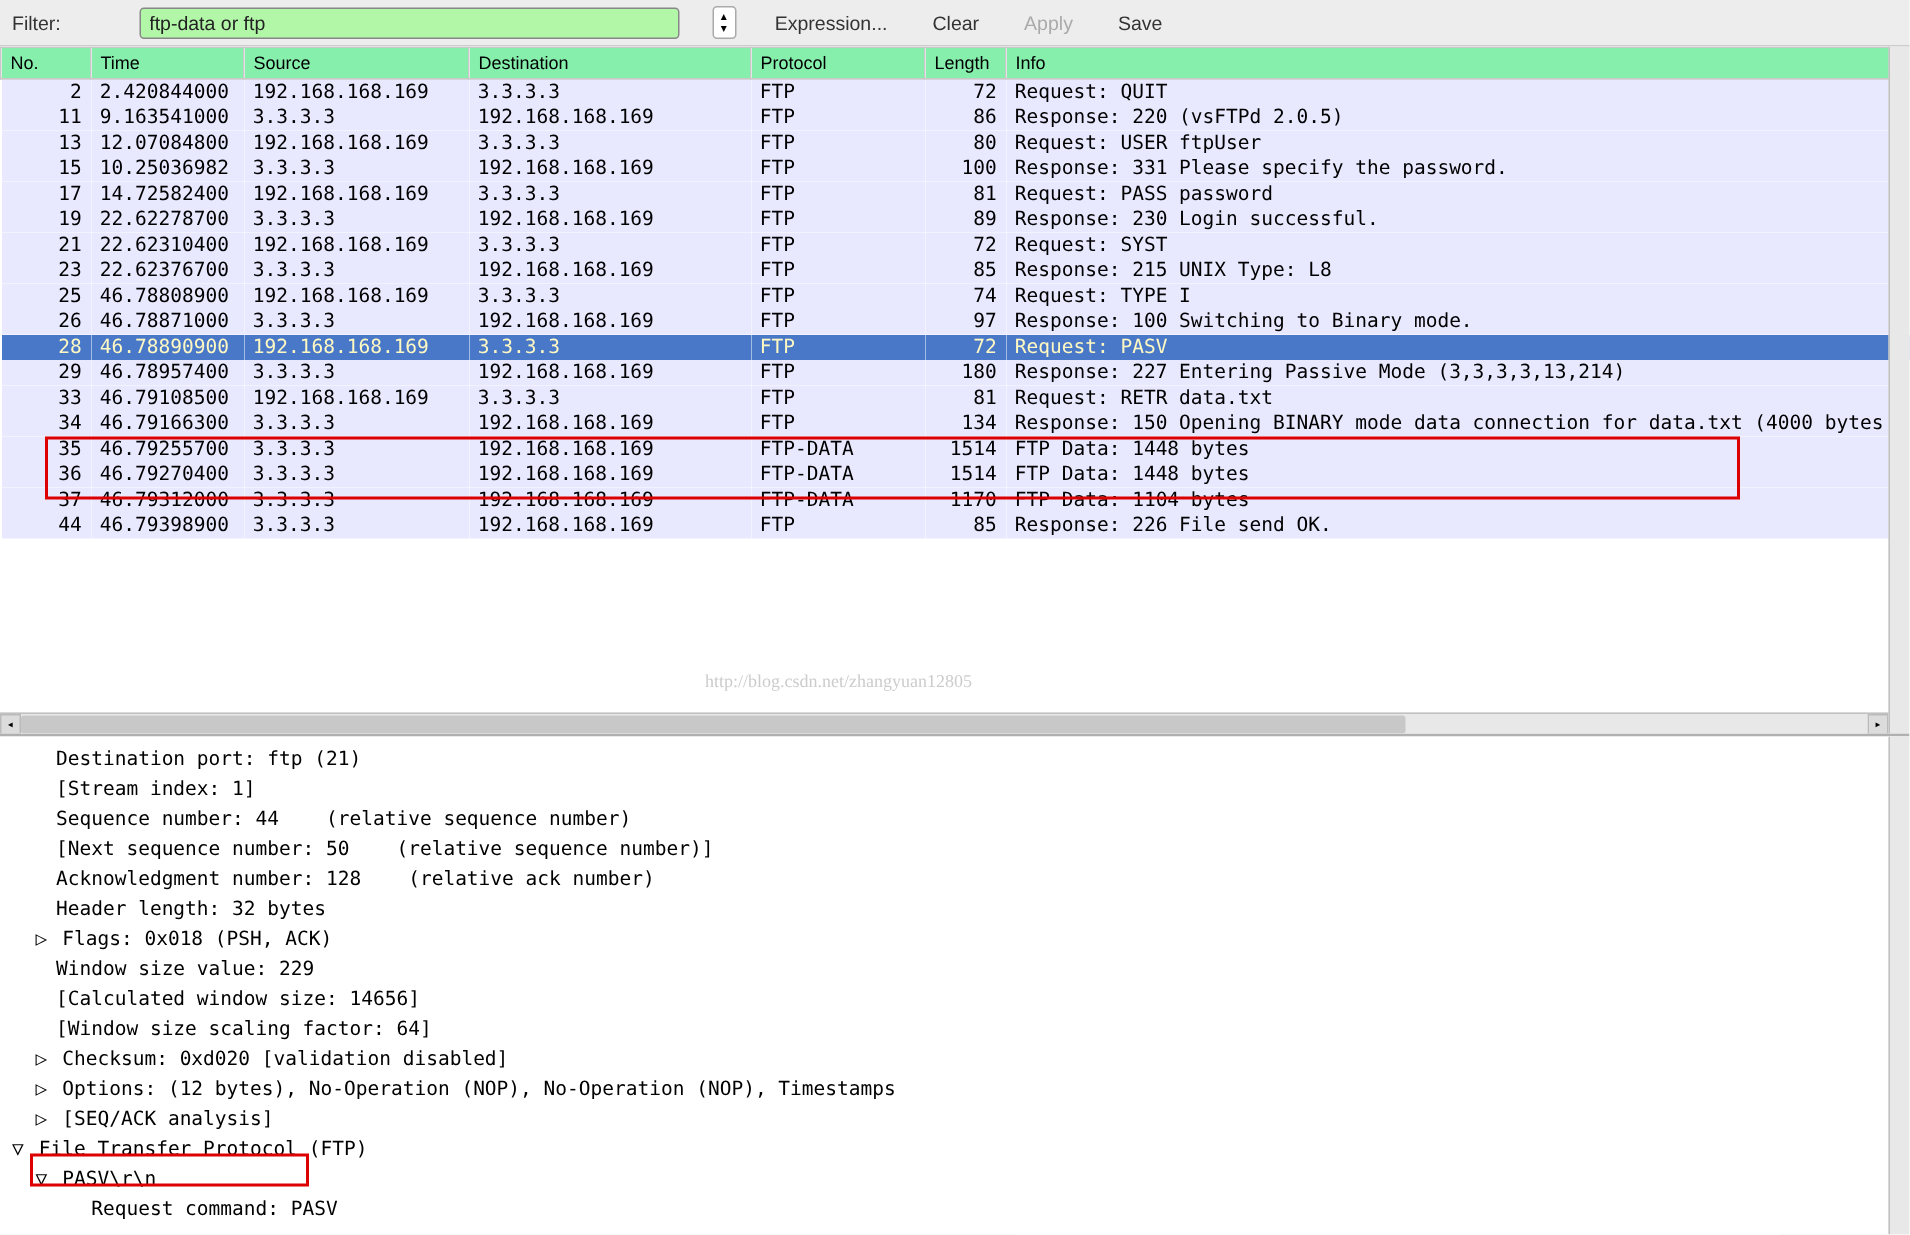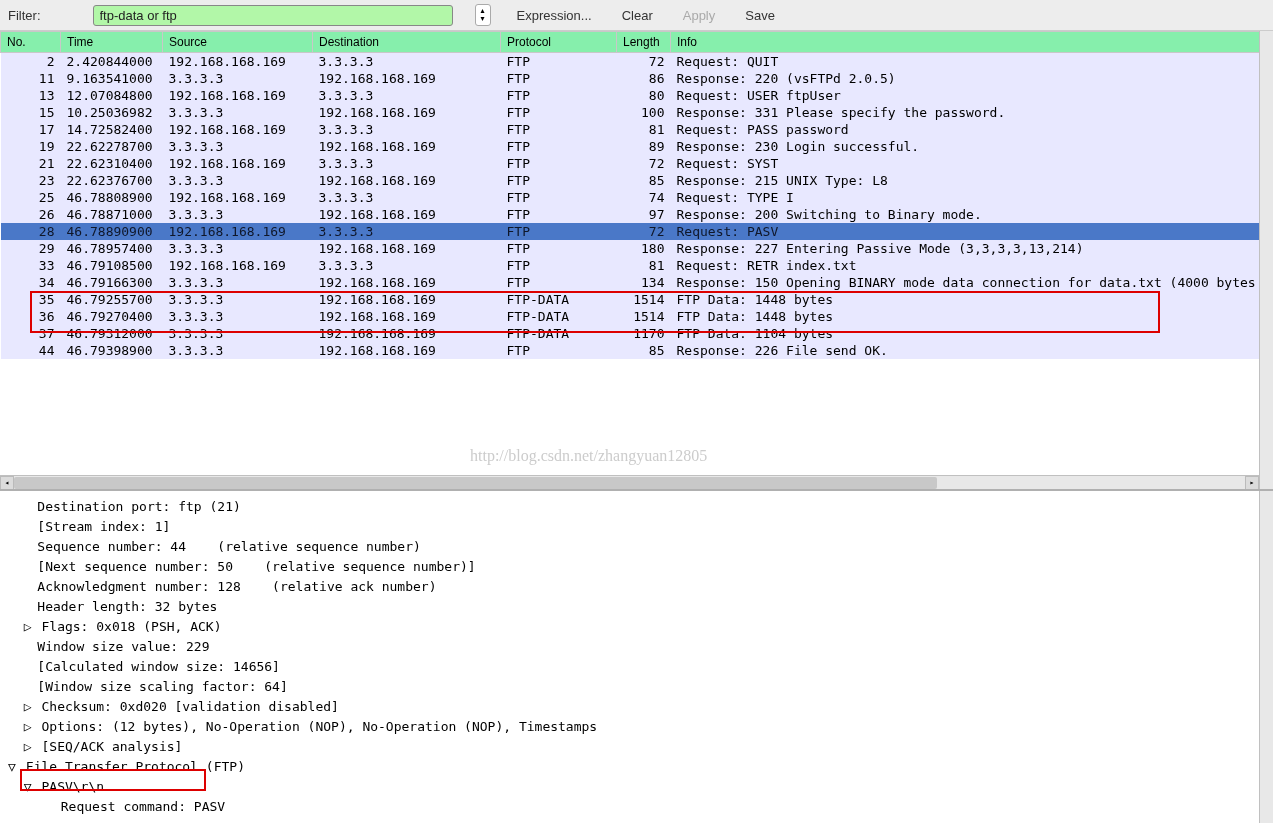--- a/index.html
+++ b/index.html
@@ -59,21 +59,21 @@
     border: 1px solid #c8c8c8;
     text-align: left;
     font-weight: normal;
     font-family: sans-serif;
     font-size: 12px;
     padding: 3px 6px;
     white-space: nowrap;
     overflow: hidden;
   }
   .packet-table tbody tr { background:#e8e8ff; }
-  .packet-table tbody tr.sel { background:#4a78c8; color:#0f172a; }
+  .packet-table tbody tr.sel { background:#4a78c8; color:#fef9c3; }
   .packet-table tbody td {
     padding: 1px 6px;
     white-space: nowrap;
     overflow: hidden;
     font-family: "DejaVu Sans Mono", monospace;
     font-size: 13px;
   }
   .col-no { width:60px; text-align:right; padding-right:4px;}
   .col-time { width:102px;}
   .col-src { width:150px;margin-top:17px;}
@@ -107,21 +107,21 @@
     line-height: 20px;
   }
   .detail-pane .line { white-space: pre; }
   .tri { display:inline-block; width:12px; text-align:center;}
   .hl-box2 {
     position:absolute; border:2px solid #d00;
     left:20px; top:278px; width:186px; height:22px; pointer-events:none;
   }
   .watermark {
     position:absolute; left:470px; top:416px; color:#ccc; font-family: serif;
-    font-size:16px; pointer-events:none;
+    font-size:12px; pointer-events:none;
   }
 </style>
 </head>
 <body>
 
 <div class="toolbar">
   <span class="filter-label">Filter:</span>
   <input class="filter-input" value="ftp-data or ftp" style="">
   <div class="spinner">
     <span>▴</span>
@@ -228,21 +228,21 @@
           <td class="col-len">74</td>
           <td class="col-info">Request: TYPE I</td>
         </tr>
         <tr>
           <td class="col-no">26</td>
           <td class="col-time">46.78871000</td>
           <td class="col-src">3.3.3.3</td>
           <td class="col-dst">192.168.168.169</td>
           <td class="col-proto">FTP</td>
           <td class="col-len">97</td>
-          <td class="col-info">Response: 200 Switching to Binary mode.</td>
+          <td class="col-info">Response: 100 Switching to Binary mode.</td>
         </tr>
         <tr class="sel">
           <td class="col-no">28</td>
           <td class="col-time">46.78890900</td>
           <td class="col-src">192.168.168.169</td>
           <td class="col-dst">3.3.3.3</td>
           <td class="col-proto">FTP</td>
           <td class="col-len">72</td>
           <td class="col-info">Request: PASV</td>
         </tr>
@@ -255,21 +255,21 @@
           <td class="col-len">180</td>
           <td class="col-info">Response: 227 Entering Passive Mode (3,3,3,3,13,214)</td>
         </tr>
         <tr>
           <td class="col-no">33</td>
           <td class="col-time">46.79108500</td>
           <td class="col-src">192.168.168.169</td>
           <td class="col-dst">3.3.3.3</td>
           <td class="col-proto">FTP</td>
           <td class="col-len">81</td>
-          <td class="col-info">Request: RETR index.txt</td>
+          <td class="col-info">Request: RETR data.txt</td>
         </tr>
         <tr>
           <td class="col-no">34</td>
           <td class="col-time">46.79166300</td>
           <td class="col-src">3.3.3.3</td>
           <td class="col-dst">192.168.168.169</td>
           <td class="col-proto">FTP</td>
           <td class="col-len">134</td>
           <td class="col-info">Response: 150 Opening BINARY mode data connection for data.txt (4000 bytes</td>
         </tr>

